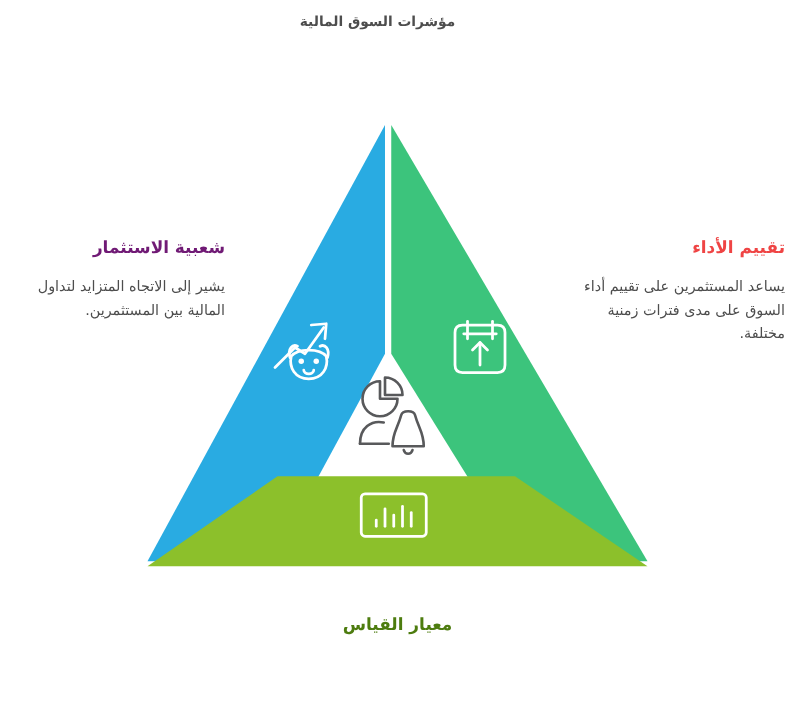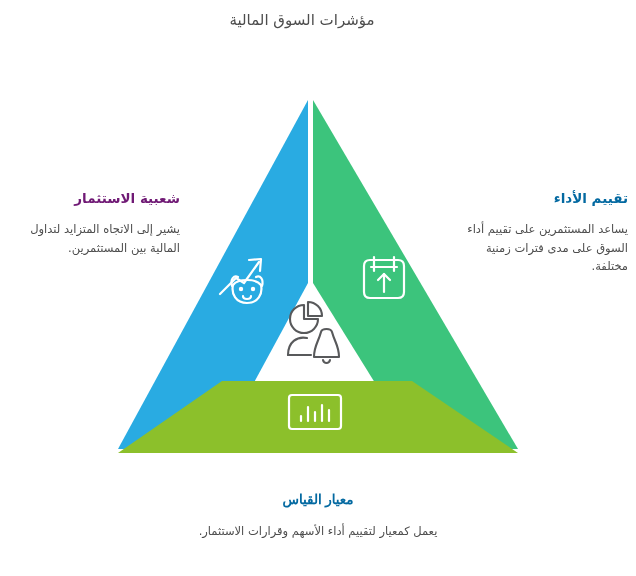--- a/index.html
+++ b/index.html
@@ -22,24 +22,25 @@
     height: 576px;
   }
 
   
   .page-title {
     position: absolute;
     top: 11px;
     left: 0;
     width: 604px;
     text-align: center;
-    font-size: 15px;
+    font-size: 11px;
     color: #4d4d4d;
     direction: rtl;
     letter-spacing: 0px;
+    font-weight: bold;
   }
 
   
   .triangle-stage {
     position: absolute;
     left: 0;
     top: 0;
     width: 636px;
     height: 576px;
     pointer-events: none;
@@ -72,22 +73,22 @@
     text-align: center;
   }
 
   .callout-title {
     font-size: 13.5px;
     font-weight: bold;
     margin: 0 0 13px 0;
     line-height: 1.25;
   }
   .callout-title.blue   { color: #701a75; }
-  .callout-title.green  { color: #0369a1; }
-  .callout-title.lime   { color: #0369a1; font-family: Liberation Serif, serif; }
+  .callout-title.green  { color: #ef4444; }
+  .callout-title.lime   { color: #4d7c0f; }
 
   .callout-body {
     font-size: 11.5px;
     color: #4d4d4d;
     line-height: 1.62;
     margin: 0;
   }
 
   
   .ico-white { stroke: #ffffff; fill: none; stroke-width: 2.2; stroke-linecap: round; stroke-linejoin: round; }
@@ -175,16 +176,15 @@
     <div class="callout-body">يشير إلى الاتجاه المتزايد لتداول المالية بين المستثمرين.</div>
   </div>
 
   <div class="callout right-callout">
     <div class="callout-title green">تقييم الأداء</div>
     <div class="callout-body">يساعد المستثمرين على تقييم أداء السوق على مدى فترات زمنية مختلفة.</div>
   </div>
 
   <div class="callout bottom-callout">
     <div class="callout-title lime">معيار القياس</div>
-    <div class="callout-body">يعمل كمعيار لتقييم أداء الأسهم وقرارات الاستثمار.</div>
   </div>
 
 </div>
 
 </body></html>

